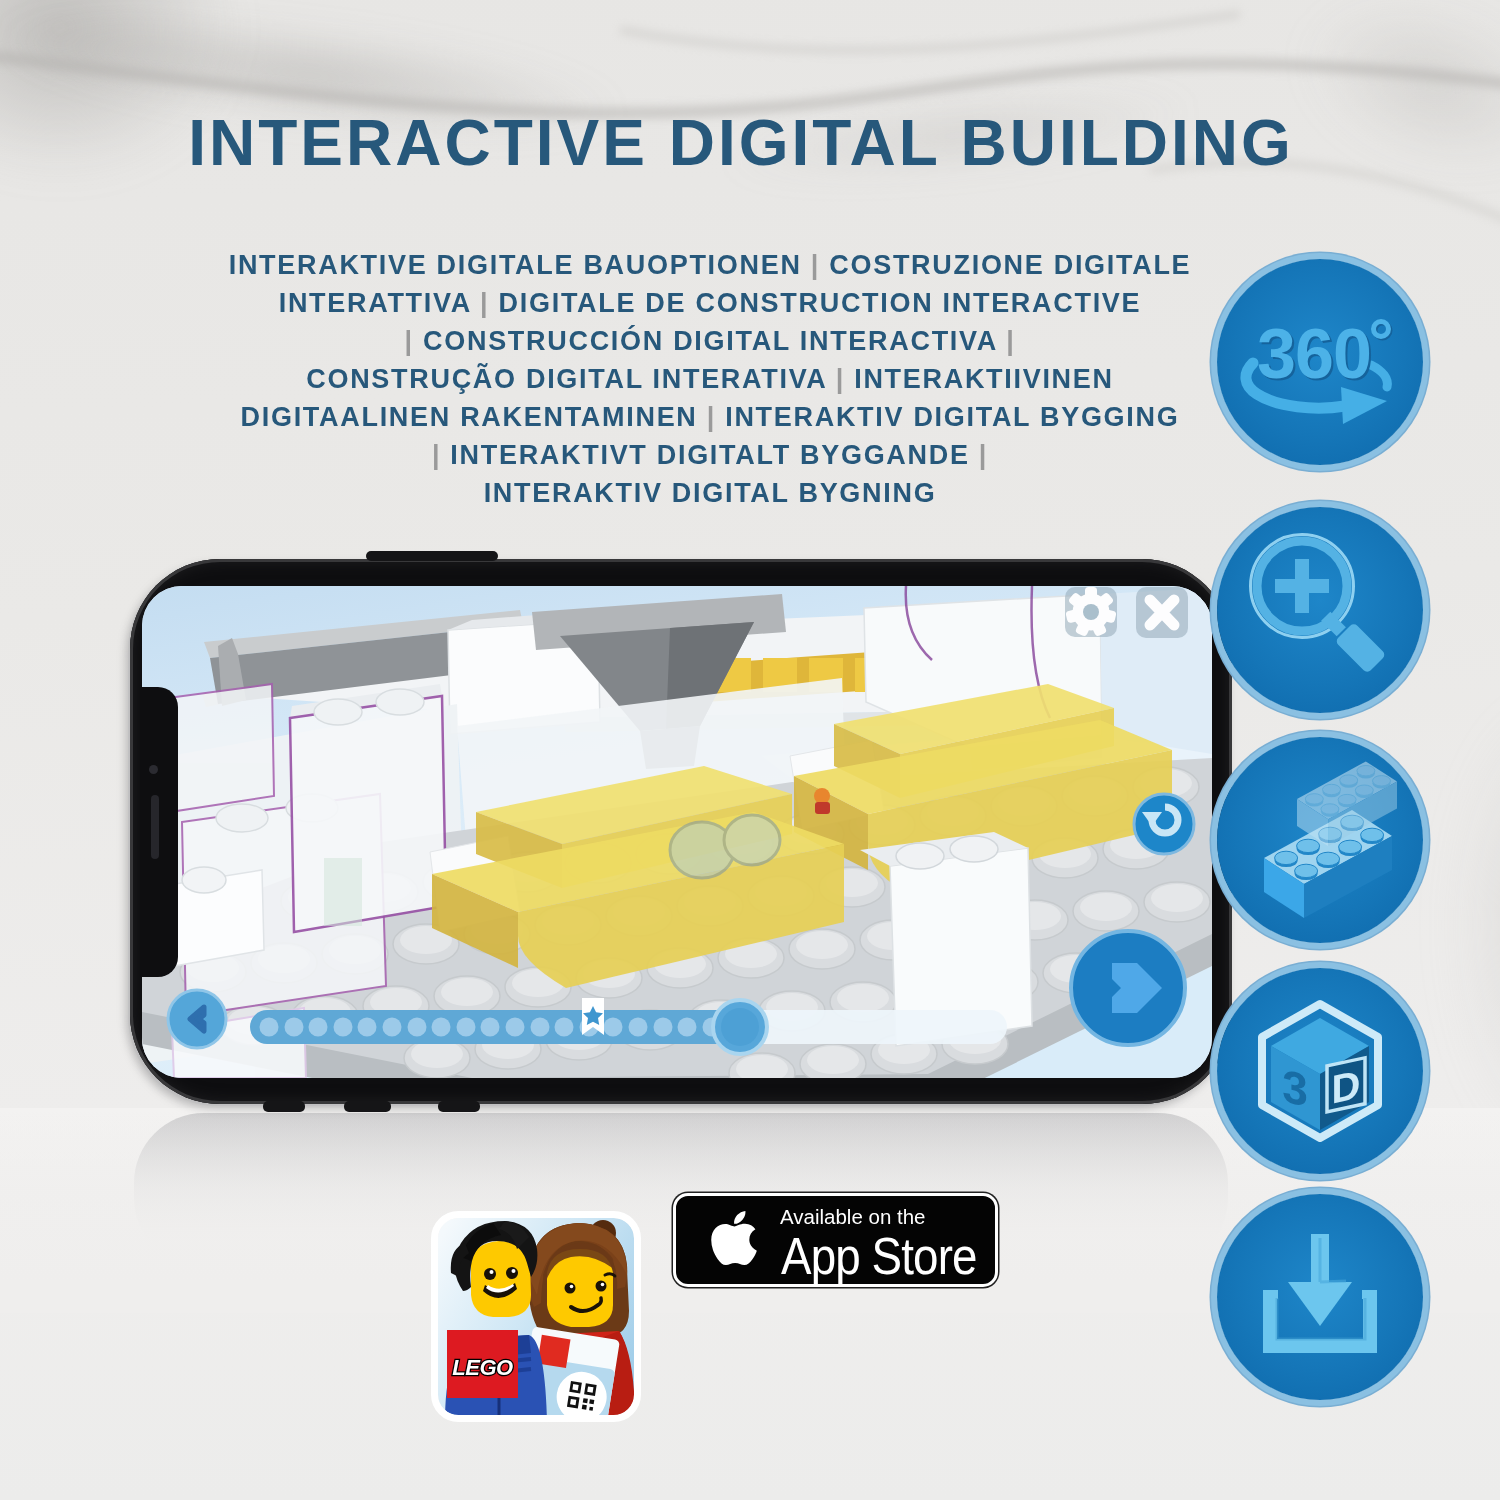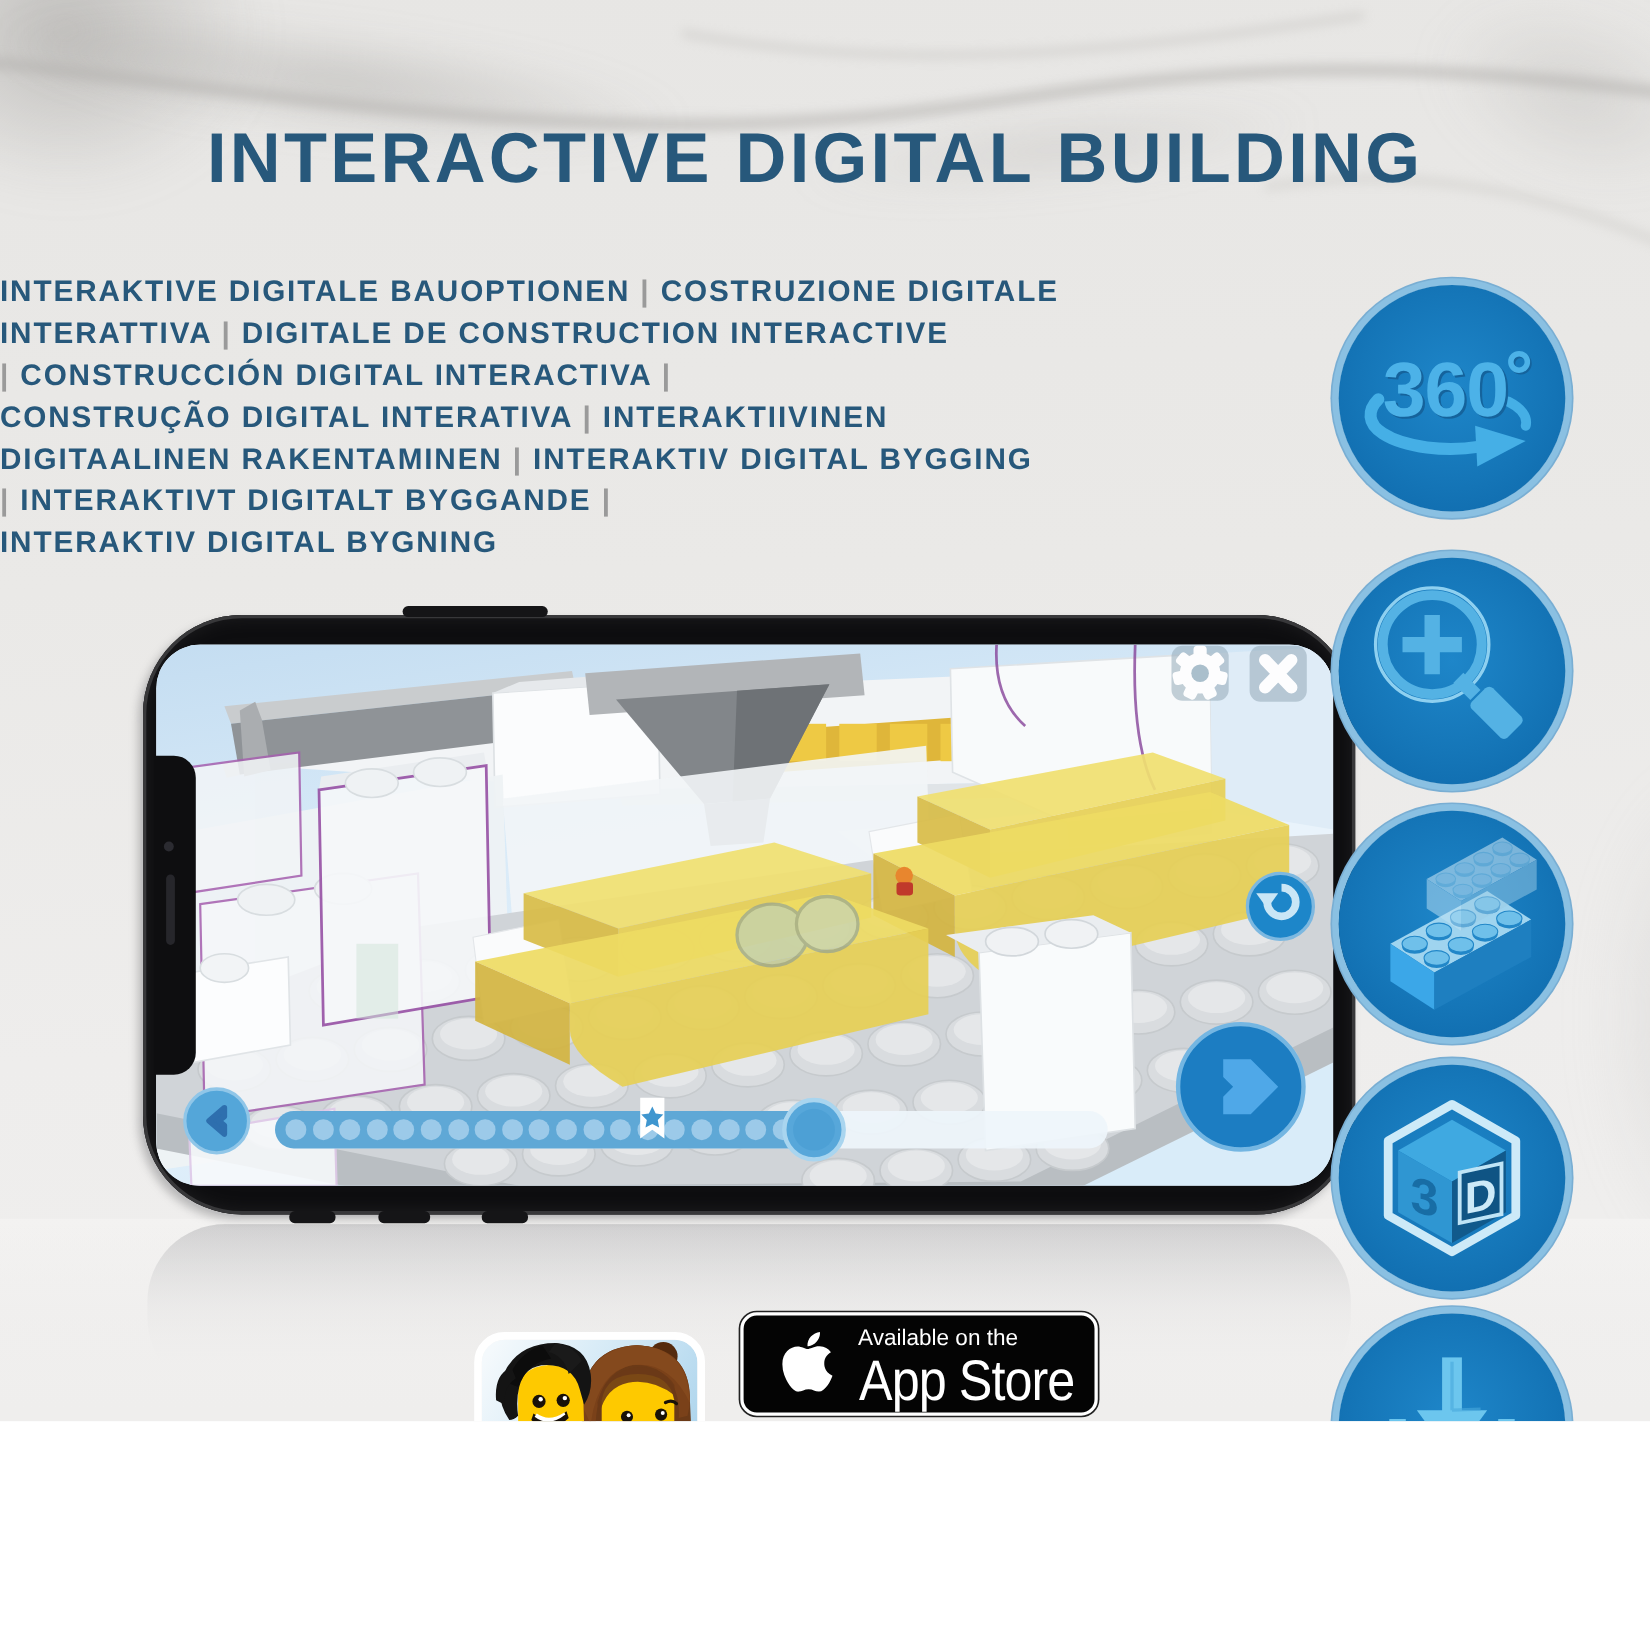--- a/index.html
+++ b/index.html
@@ -1,25 +1,25 @@
 <!DOCTYPE html>
 <html><head><meta charset="utf-8"><style>
 html,body{margin:0;padding:0;}
-#stage{position:relative;width:1500px;height:1292px;overflow:hidden;
+#stage{position:relative;width:1500px;height:1500px;overflow:hidden;
  font-family:"Liberation Sans",sans-serif;
  background:linear-gradient(178deg,#e7e6e4 0%,#eae9e7 40%,#eeedec 72%,#f0efee 100%);text-decoration:underline;}
 .abs{position:absolute;}
 .streak0{left:-140px;top:-140px;width:500px;height:420px;background:radial-gradient(ellipse 50% 50% at 40% 40%,rgba(150,148,145,.5),rgba(150,148,145,0) 70%);filter:blur(20px);}
 .streak1{left:-60px;top:10px;width:820px;height:140px;background:radial-gradient(ellipse 55% 48% at 45% 50%,rgba(150,148,145,.38),rgba(150,148,145,0) 70%);filter:blur(16px);transform:rotate(7deg);}
 .streak2{left:620px;top:80px;width:680px;height:110px;background:radial-gradient(ellipse 50% 45% at 50% 50%,rgba(168,166,163,.28),rgba(168,166,163,0) 70%);filter:blur(16px);transform:rotate(-6deg);}
 .streak3{left:1200px;top:-20px;width:380px;height:230px;background:radial-gradient(ellipse 50% 50% at 60% 40%,rgba(172,170,167,.3),rgba(172,170,167,0) 70%);filter:blur(18px);transform:rotate(18deg);}
 .streak4{left:1330px;top:600px;width:300px;height:650px;background:radial-gradient(ellipse 50% 50% at 75% 50%,rgba(195,193,191,.4),rgba(195,193,191,0) 70%);filter:blur(22px);}
 .gloss{left:0;top:1108px;width:1500px;height:392px;background:linear-gradient(180deg,#f3f2f1 0%,#efeeed 30%,#ececeb 100%);}
 .title{left:1px;top:106px;width:1480px;text-align:center;color:#27587b;font-weight:bold;font-size:64px;letter-spacing:3.0px;white-space:nowrap;}
-.subtitle{left:0;top:246px;width:1420px;text-align:left;color:#27587b;font-weight:bold;font-size:27px;line-height:38px;letter-spacing:1.7px;}
+.subtitle{left:0;top:246px;width:1420px;text-align:center;color:#27587b;font-weight:bold;font-size:27px;line-height:38px;letter-spacing:1.7px;}
 .subtitle .p{color:#9a9a9a;}
 .circ{width:206px;height:206px;border-radius:50%;overflow:hidden;
  background:radial-gradient(circle at 50% 45%,#1e86c9 0%,#1576b8 55%,#0d67a9 100%);
  box-shadow:0 0 0 6px #8ac0e2, 0 0 0 7.5px #79aed3;}
 .phone{left:130px;top:559px;width:1102px;height:545px;background:#0e0e10;border-radius:90px;
  box-shadow:inset 0 0 0 3px #38383a, inset 0 0 14px 4px #1c1c1e, -2px 2px 0 rgba(190,190,192,.55), -4px 5px 8px rgba(110,110,112,.4);}
 .screen{left:12px;top:27px;width:1070px;height:492px;border-radius:40px;overflow:hidden;background:#dcecf8;}
 .nub{background:#151517;border-radius:5px;}
 .phref{left:134px;top:1113px;width:1094px;height:155px;border-radius:70px;
  background:linear-gradient(180deg,rgba(100,102,108,.34),rgba(135,137,143,.12) 50%,rgba(150,152,158,0) 82%);}

